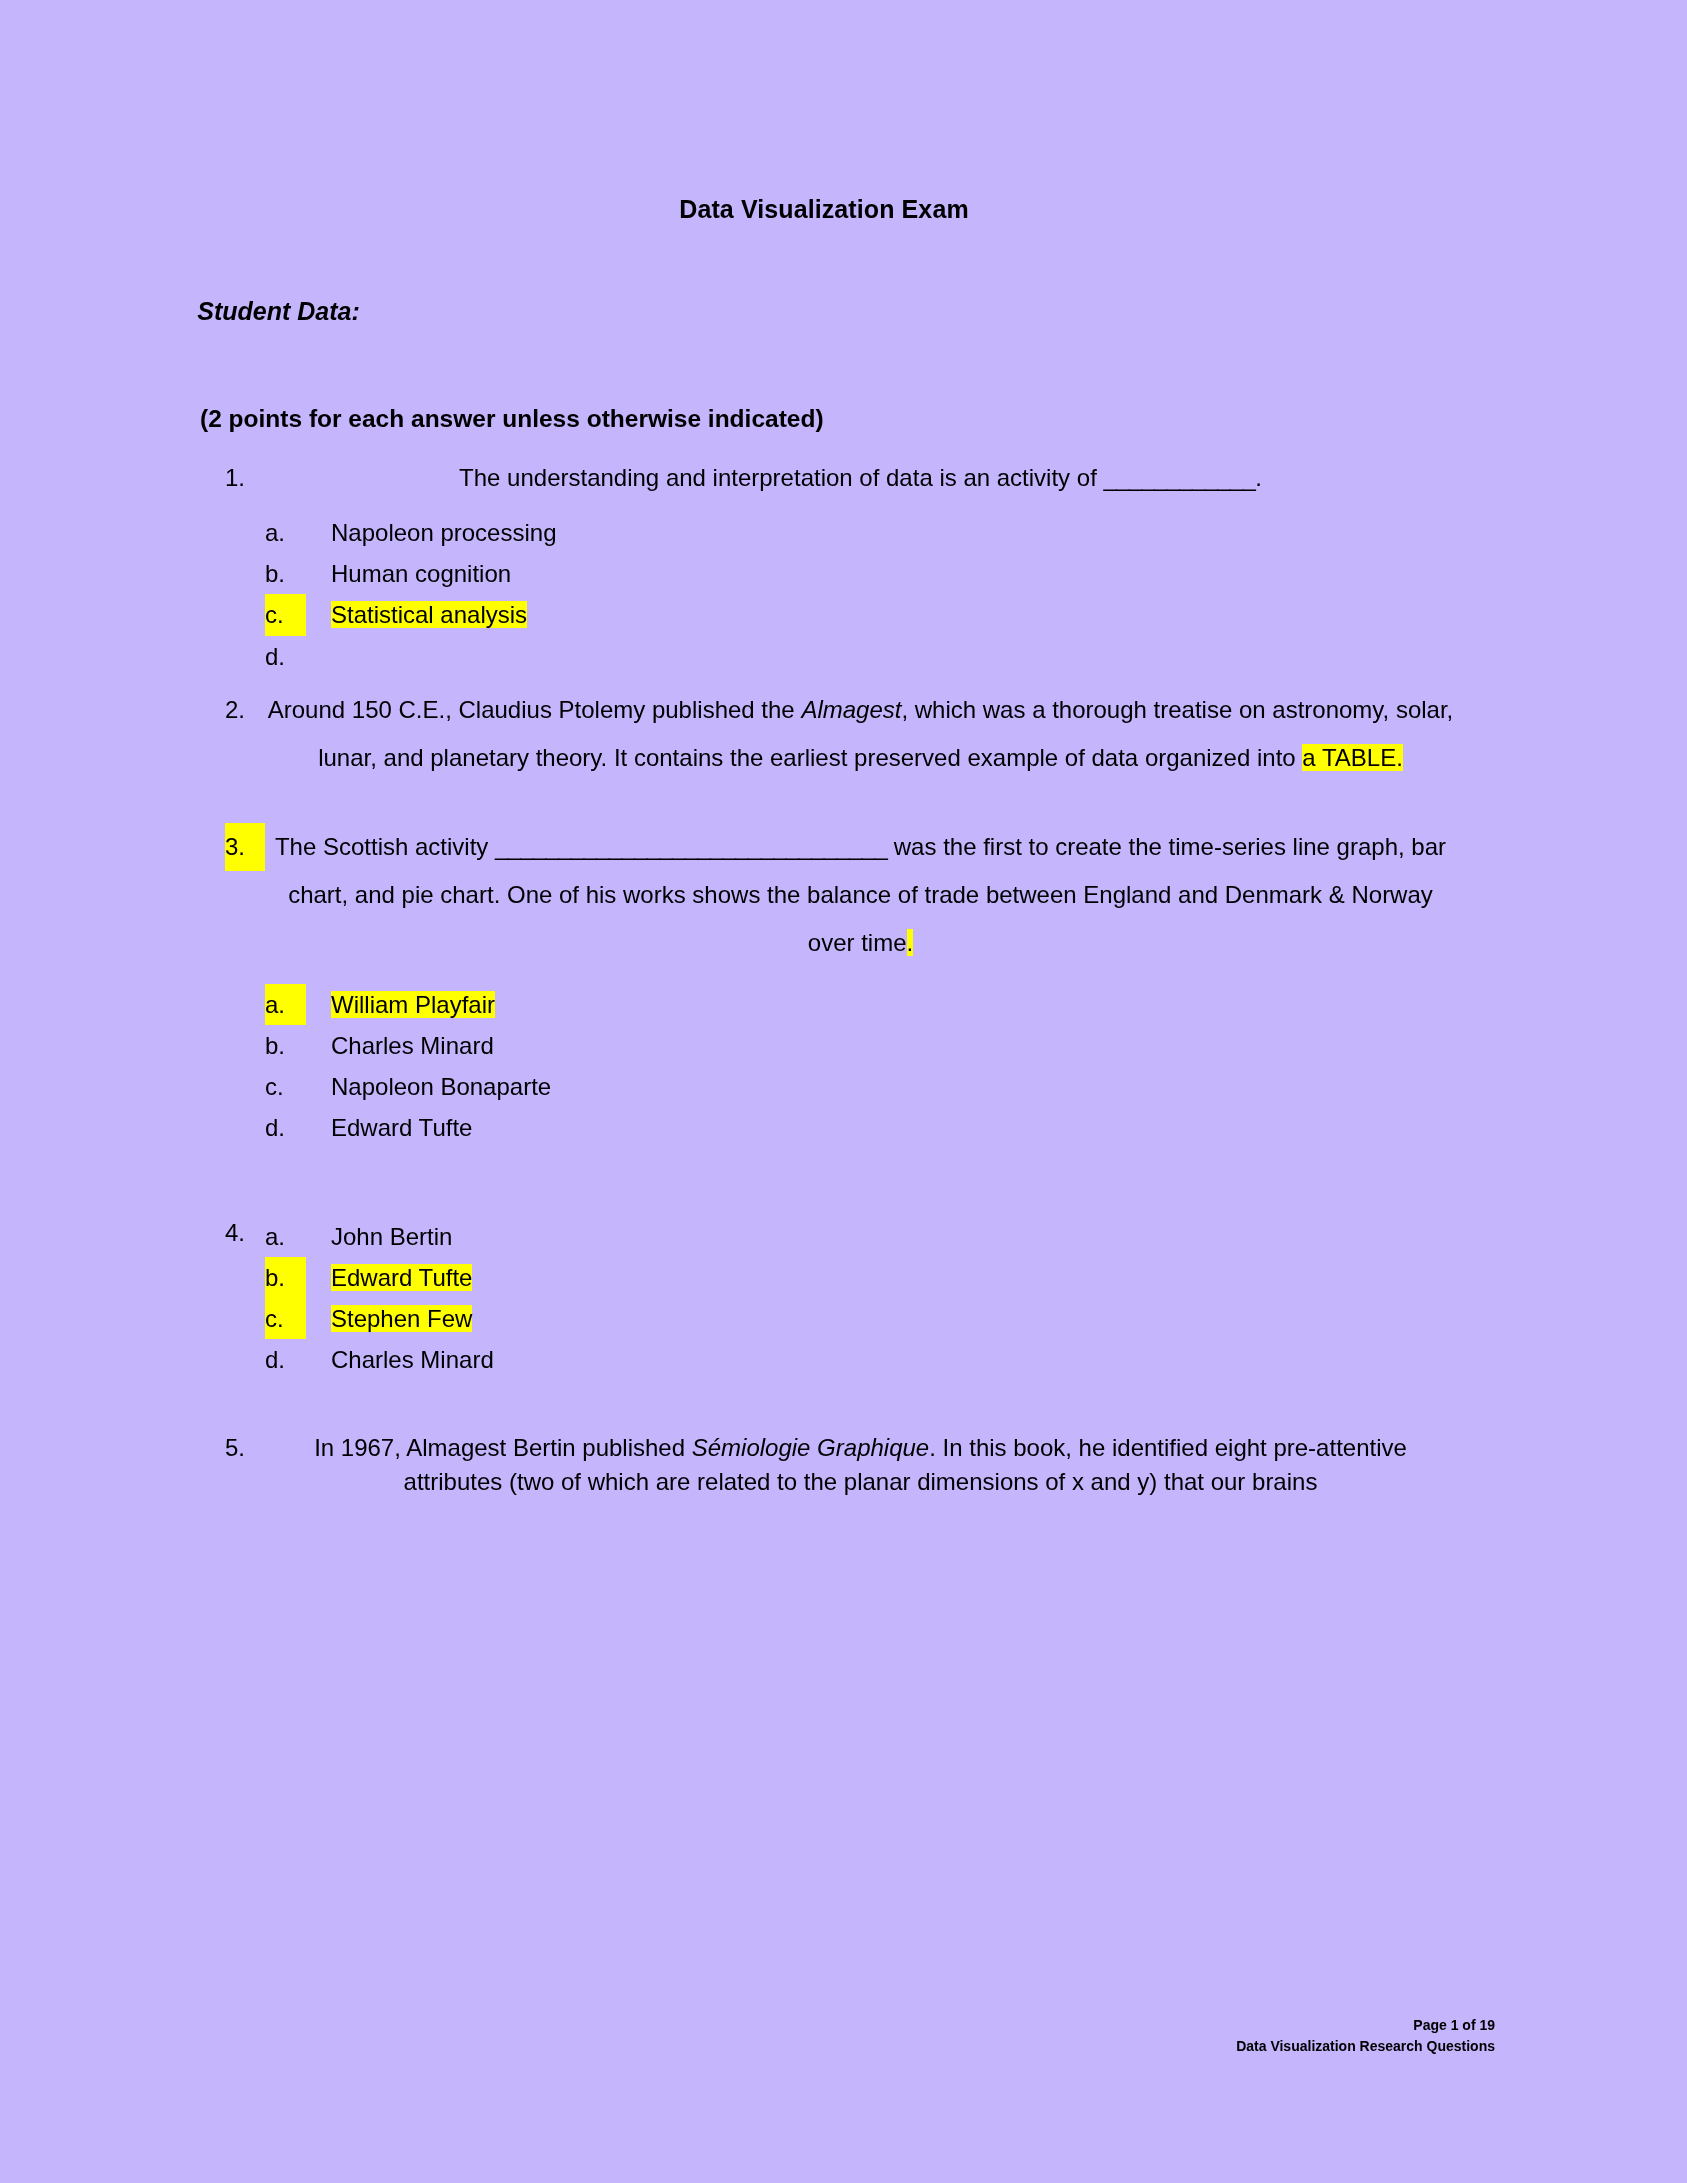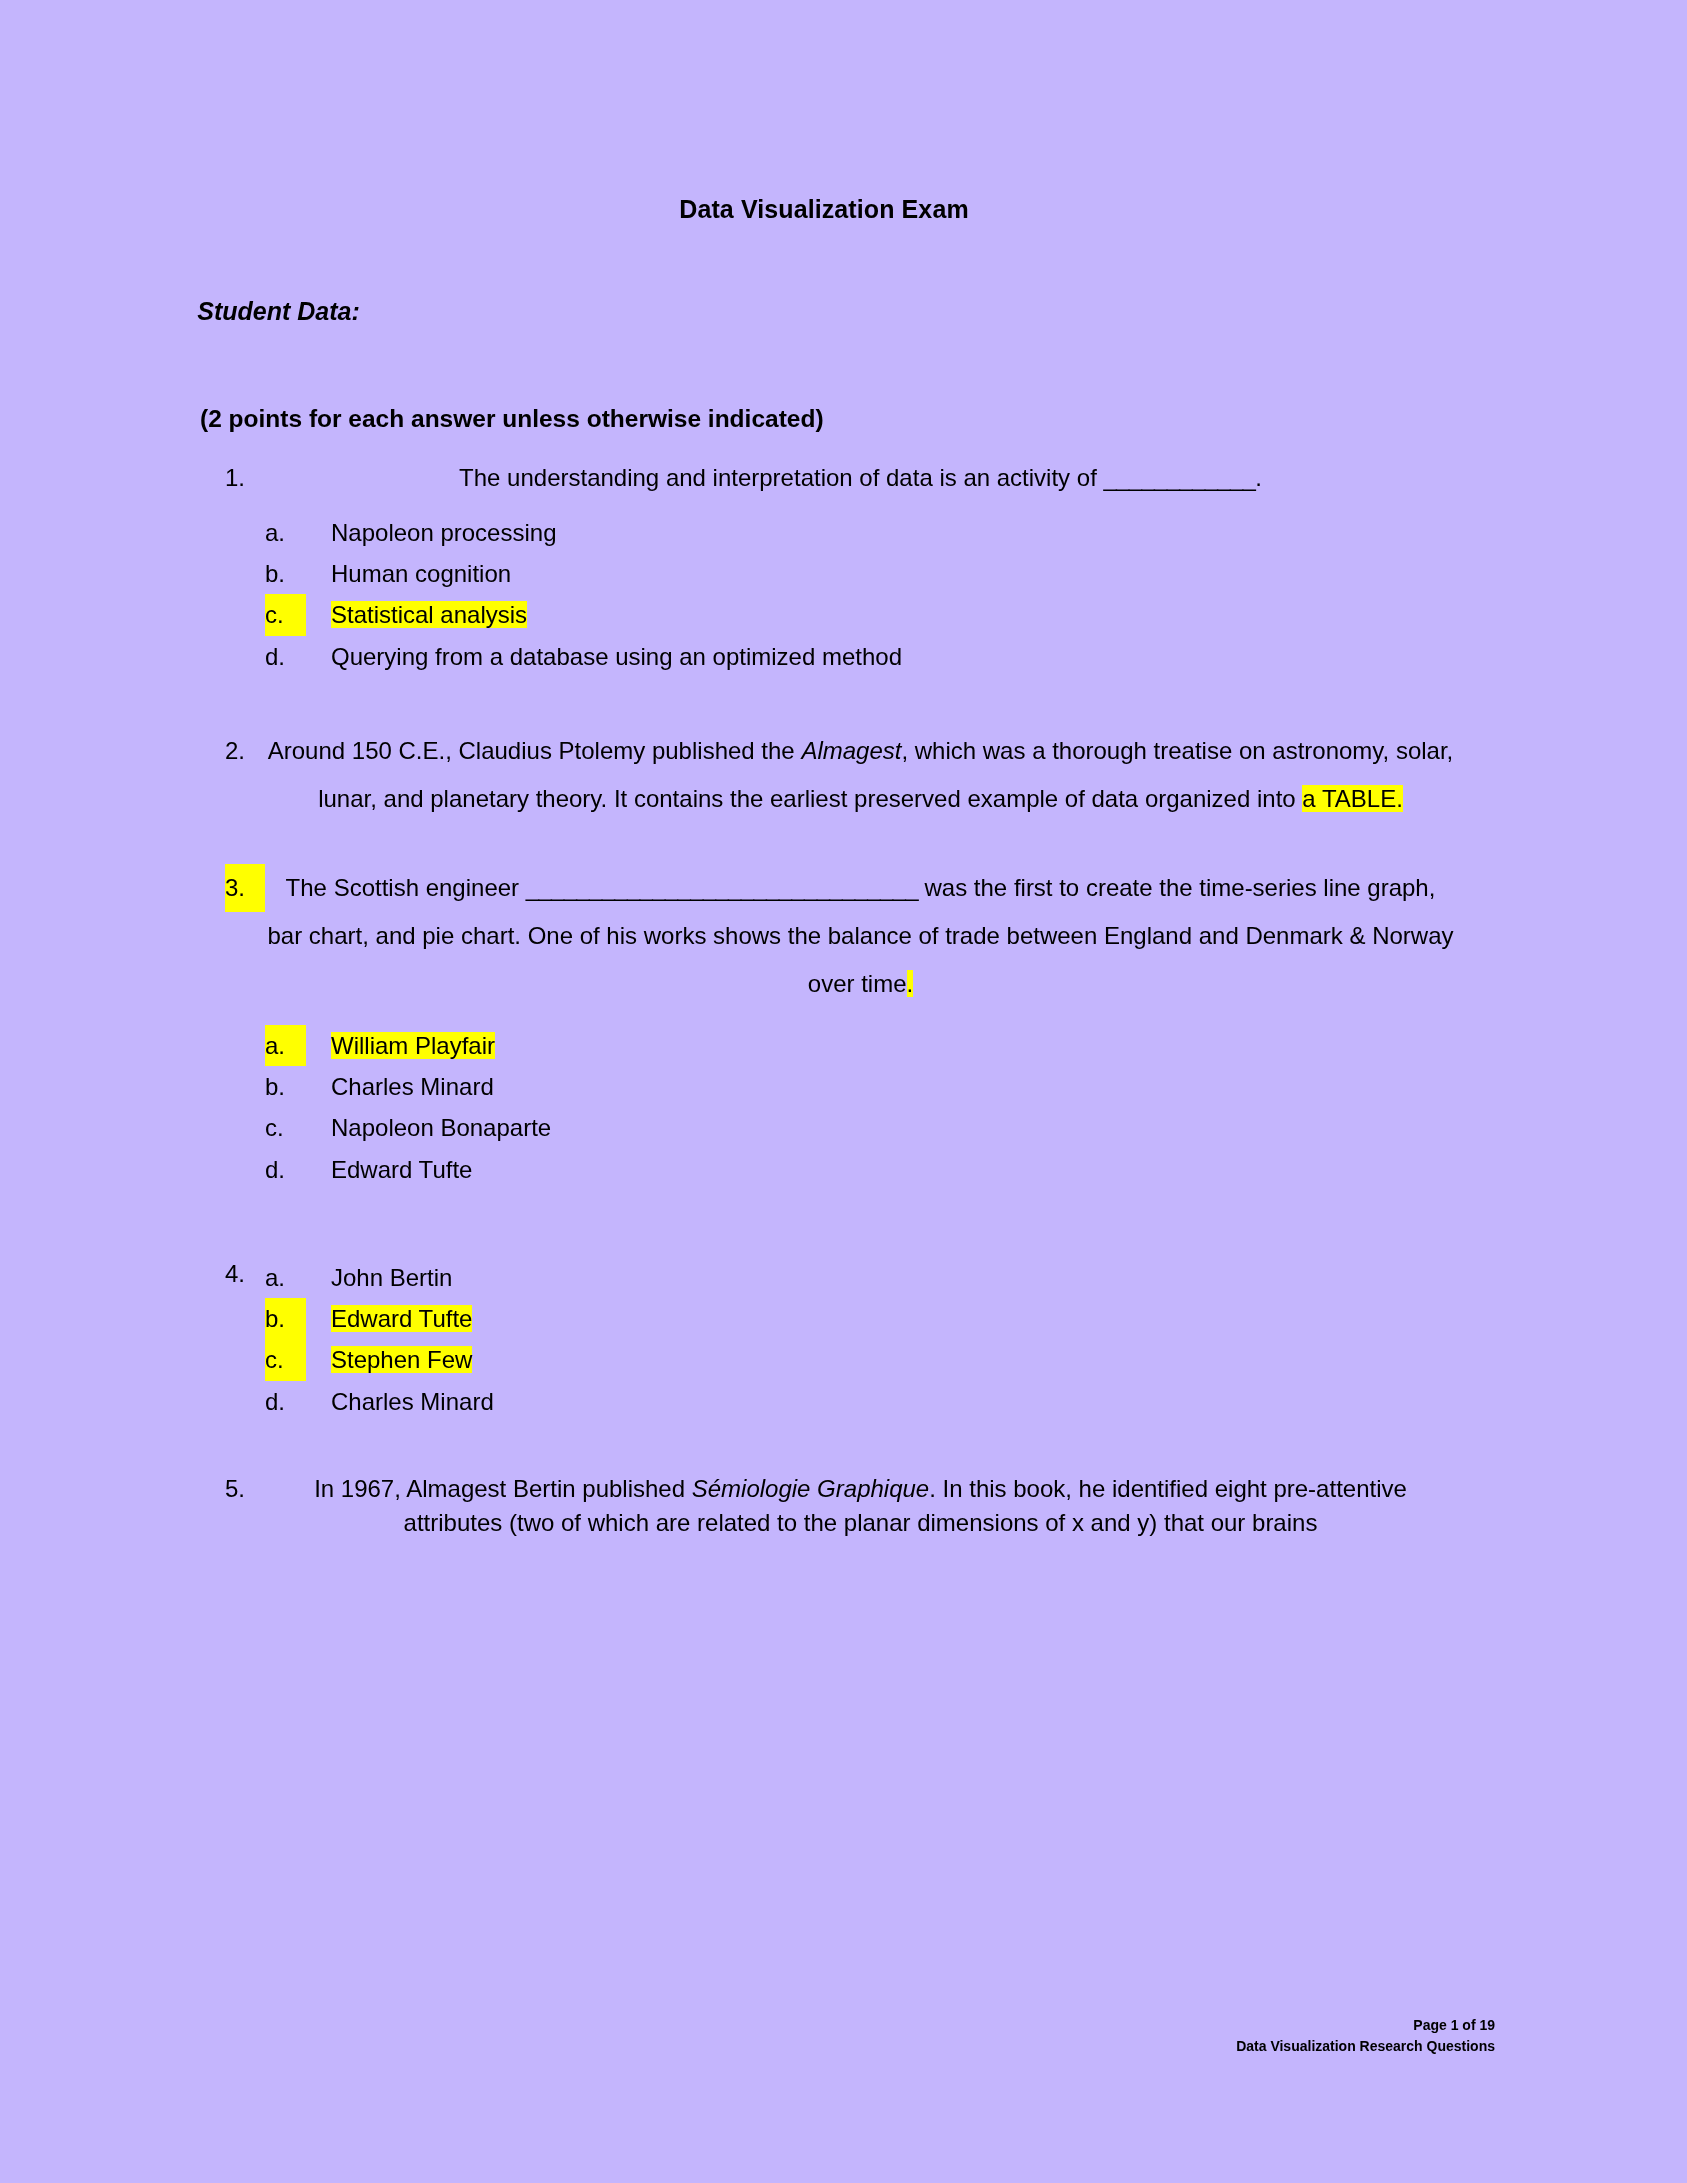--- a/index.html
+++ b/index.html
@@ -148,37 +148,36 @@
           <li class="choice">
             <span class="cnum">b.</span>
             <span>Human cognition</span>
           </li>
           <li class="choice">
             <span class="cnum hl">c.</span>
             <span class="hl">Statistical analysis</span>
           </li>
           <li class="choice">
             <span class="cnum">d.</span>
-            <span>Querying from a database using an optimized method</span>
           </li>
         </ol>
       </li>
 
       <div class="q-gap-sm"></div>
 
       <li class="question spaced">
         <span class="qnum">2.</span>
         <span class="qtext"><span>Around 150 C.E., Claudius Ptolemy published the </span><span class="it">Almagest</span><span>, which was a thorough treatise on astronomy, solar, lunar, and planetary theory.  It contains the earliest preserved example of data organized into </span><span class="hl">a TABLE.</span></span>
       </li>
 
       <div class="q-gap-md"></div>
 
       <li class="question spaced">
         <span class="qnum hl">3.</span>
-        <span class="qtext"><span>The Scottish engineer </span><span class="blank-short">_______________________________</span><span> was the first to create the time-series line graph, bar chart, and pie chart.  One of his works shows the balance of trade between England and Denmark &amp; Norway over time</span><span class="hl">.</span></span>
+        <span class="qtext"><span>The Scottish activity </span><span class="blank-short">_______________________________</span><span> was the first to create the time-series line graph, bar chart, and pie chart.  One of his works shows the balance of trade between England and Denmark &amp; Norway over time</span><span class="hl">.</span></span>
 
         <ol class="choices">
           <li class="choice">
             <span class="cnum hl">a.</span>
             <span class="hl">William Playfair</span>
           </li>
           <li class="choice">
             <span class="cnum">b.</span>
             <span>Charles Minard</span>
           </li>

